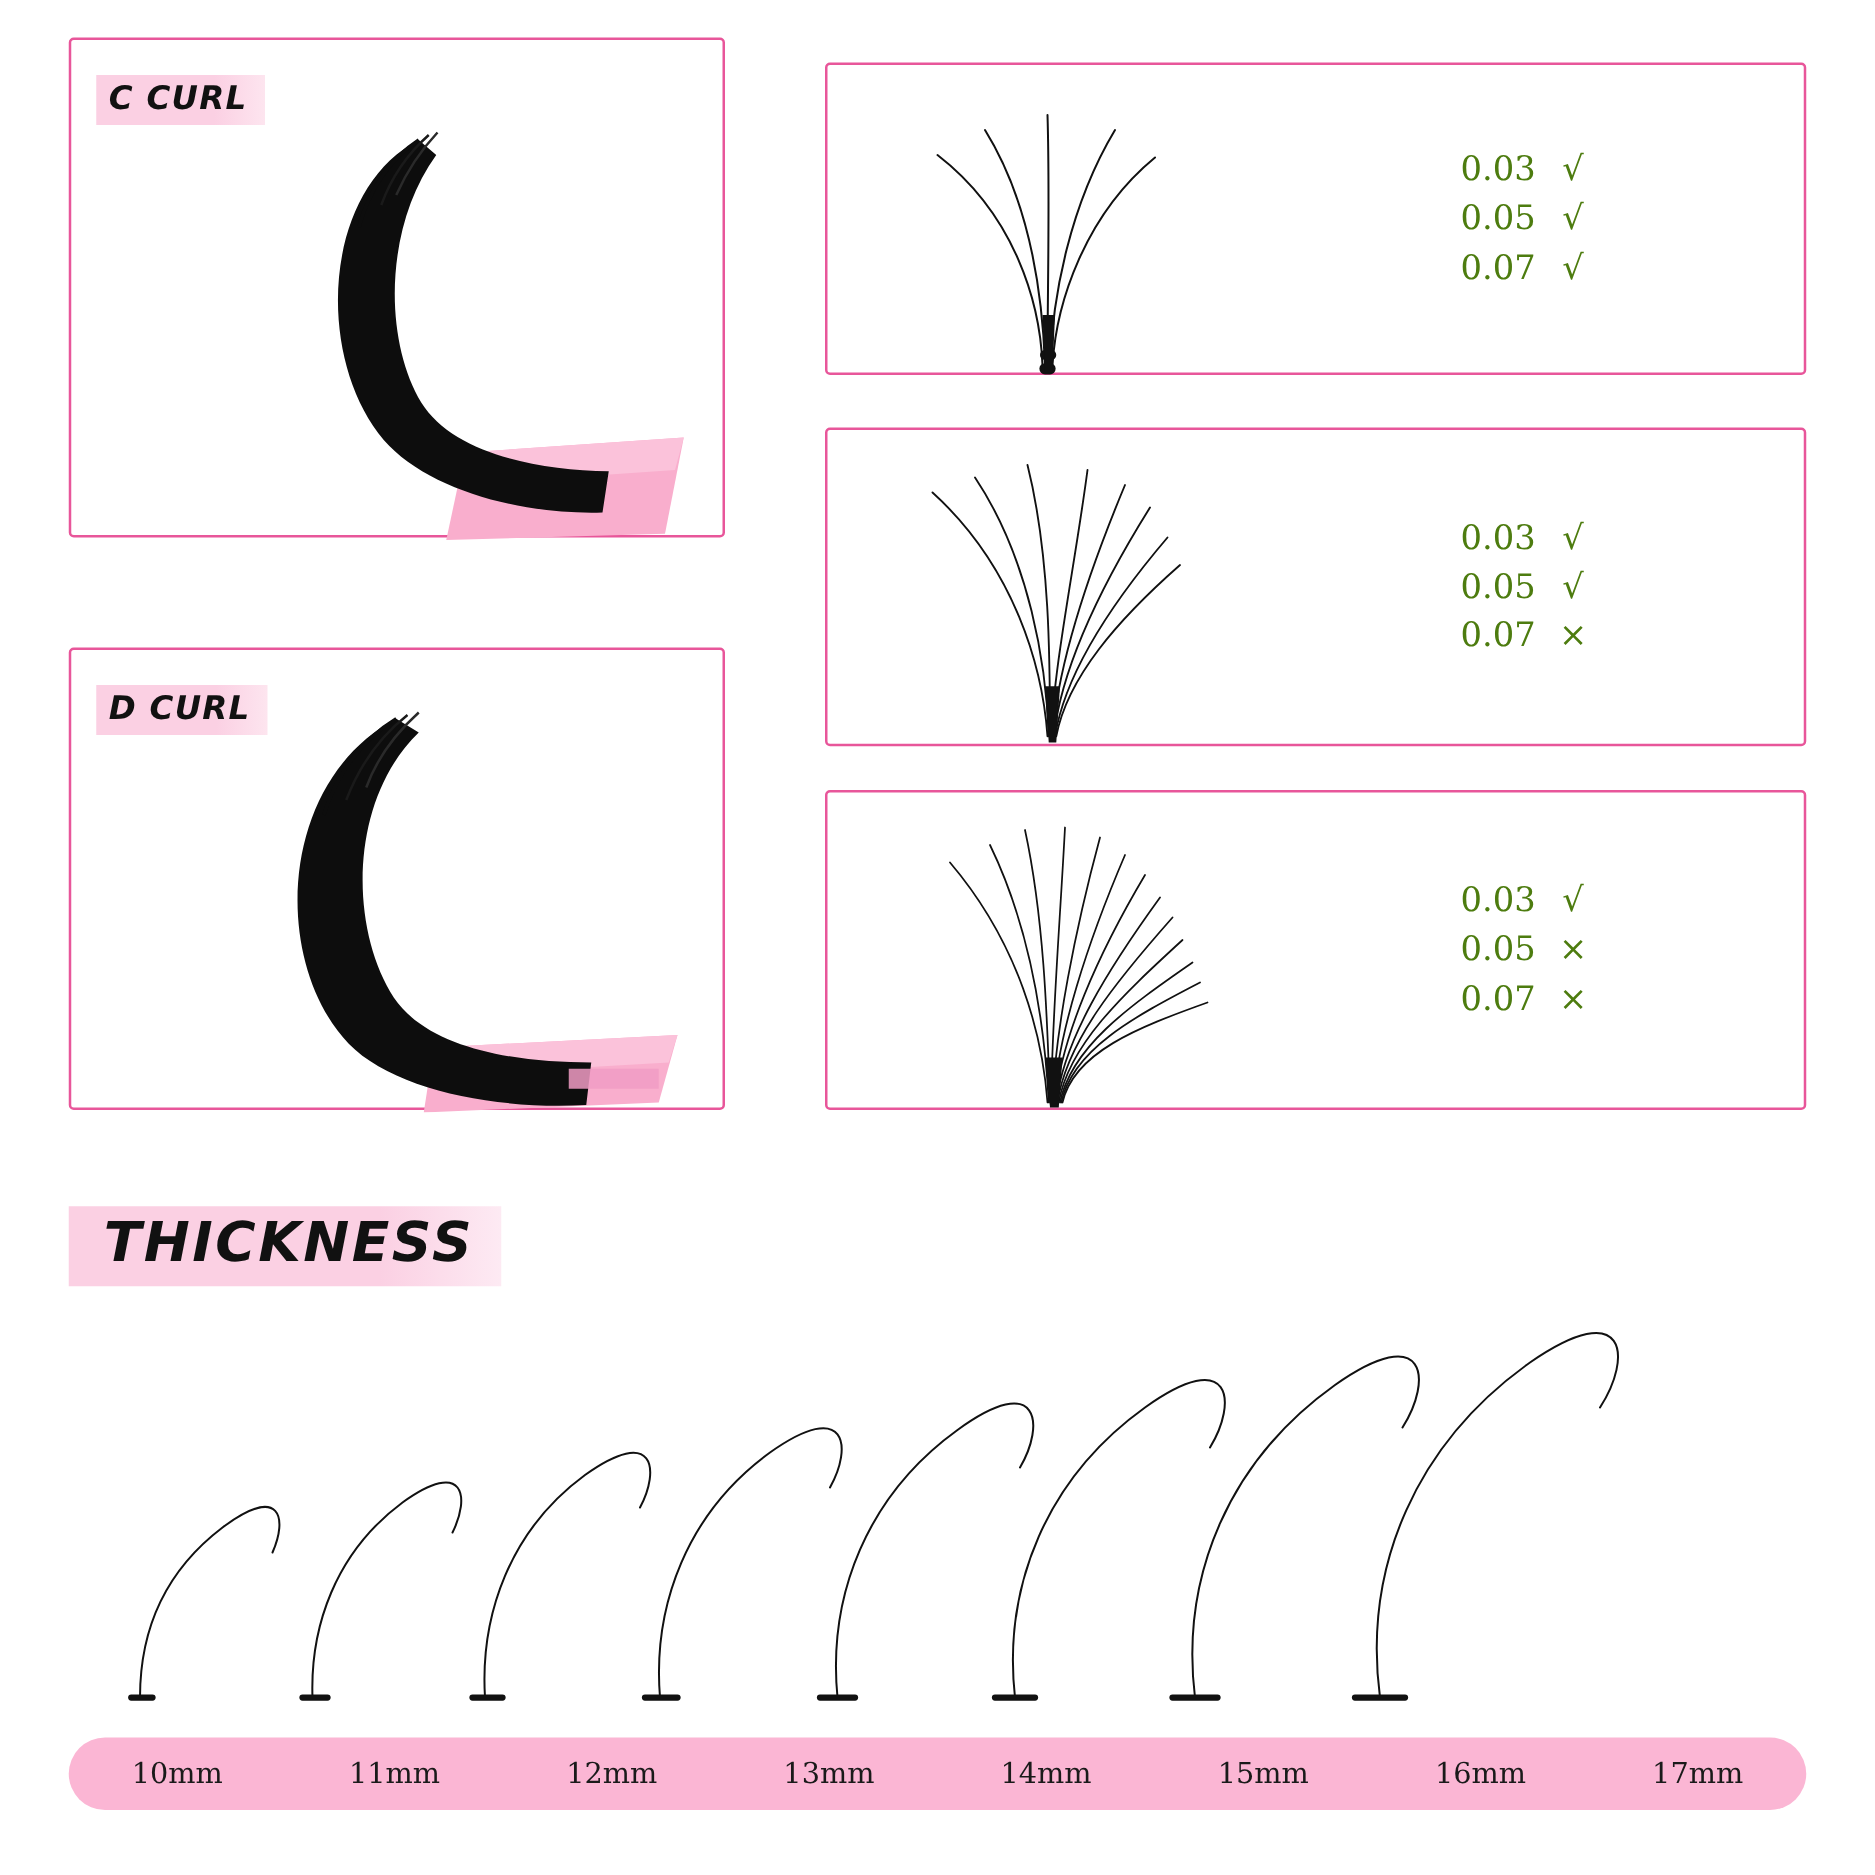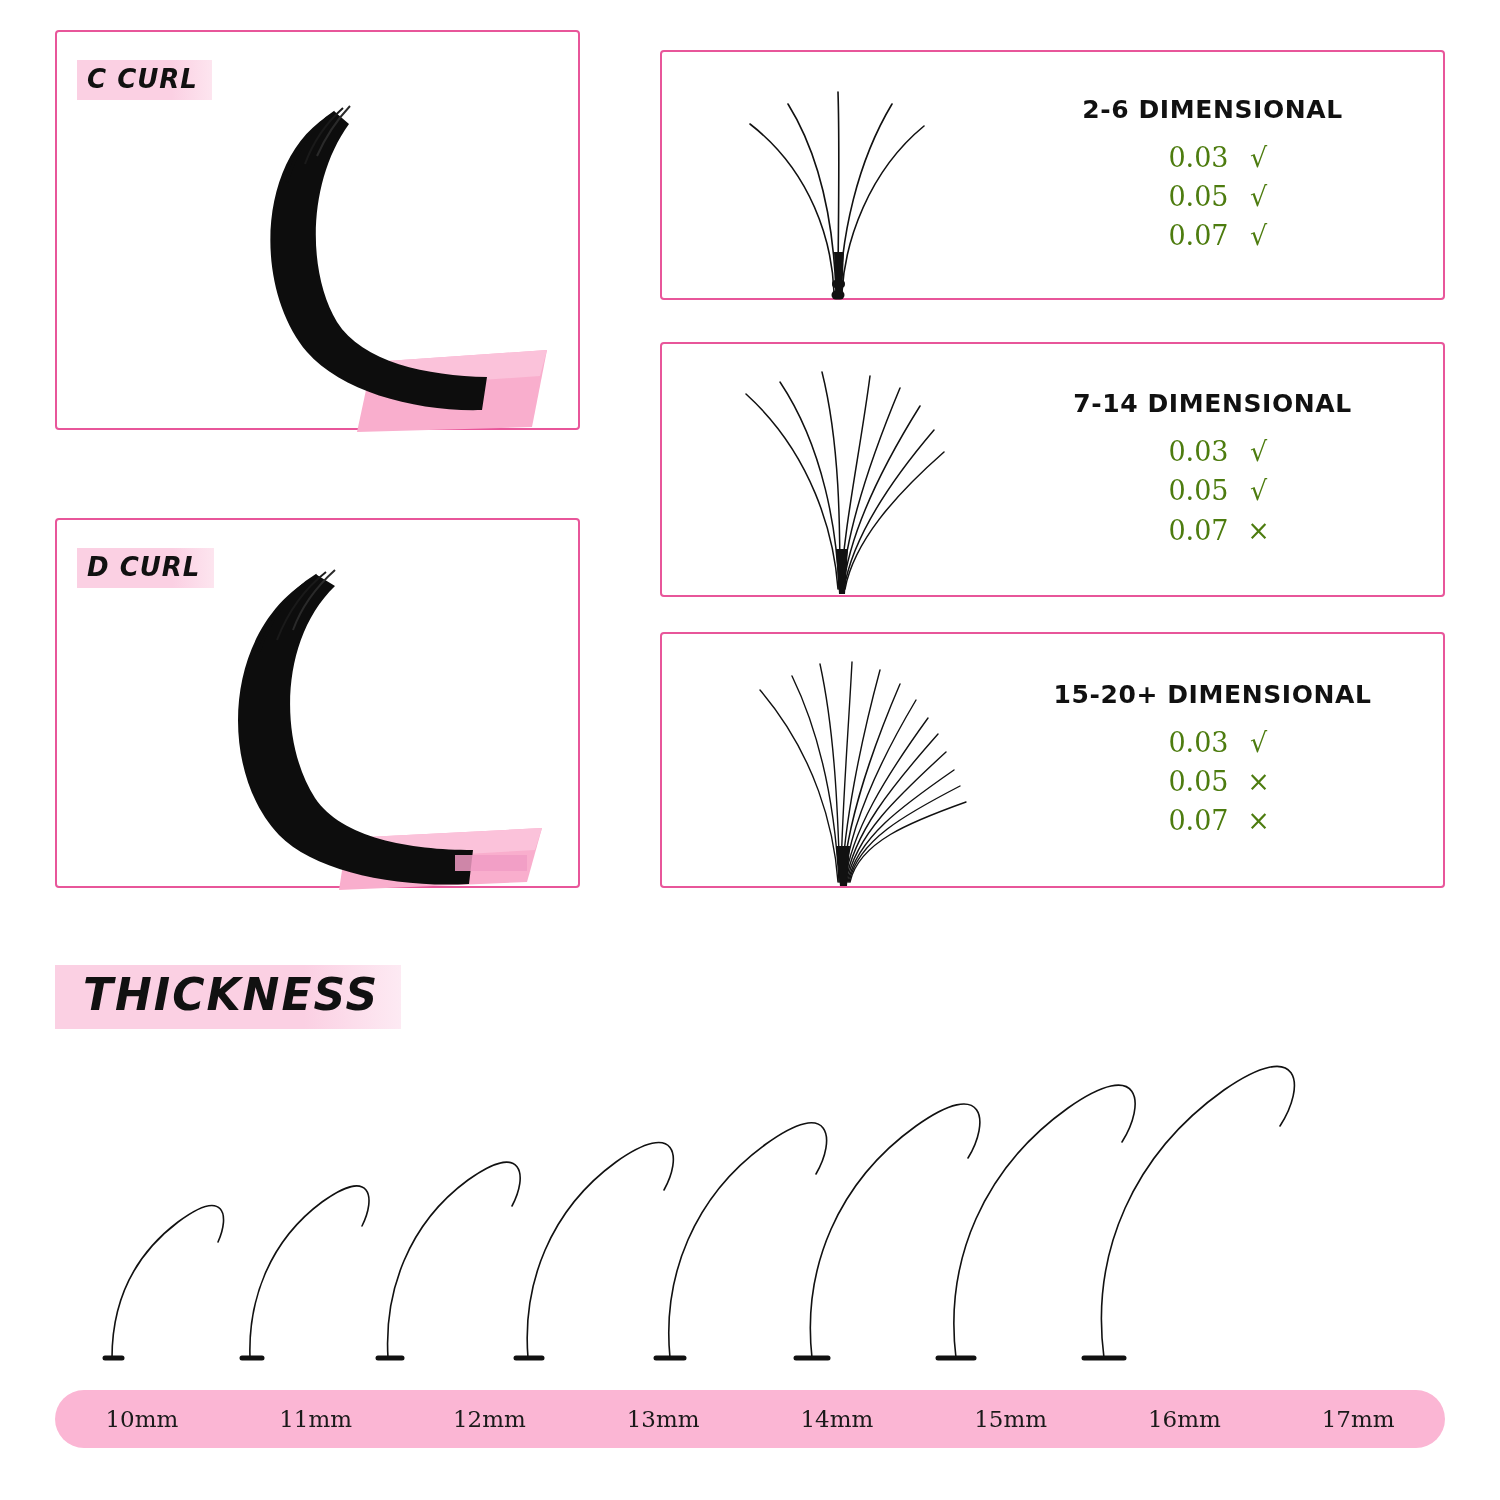--- a/index.html
+++ b/index.html
@@ -175,21 +175,20 @@
         <path d="M176,240 C 176,180 178,105 176,40" stroke-width="1.6"></path>
         <path d="M178,240 C 180,185 194,112 230,52" stroke-width="1.6"></path>
         <path d="M180,240 C 183,190 206,120 262,74" stroke-width="1.6"></path>
         <path d="M174,243 L 178,243" stroke-width="9"></path>
         <path d="M174,232 L 179,232" stroke-width="8"></path>
       </g>
       <path d="M172,200 L 182,200 L 180,246 L 174,246 Z" fill="#111"></path>
     </svg>
   </div>
   <div class="dim-info">
-    <div class="dim-title">2-6 DIMENSIONAL</div>
     <div class="dim-rows">
       <div class="dim-row">
         <span class="dim-val">0.03</span>
         <span class="dim-mark">√</span>
       </div>
       <div class="dim-row">
         <span class="dim-val">0.05</span>
         <span class="dim-mark">√</span>
       </div>
       <div class="dim-row">
@@ -210,21 +209,20 @@
         <path d="M179,245 C 181,188 198,108 208,32"></path>
         <path d="M180,245 C 184,190 208,116 238,44"></path>
         <path d="M181,245 C 187,192 218,126 258,62"></path>
         <path d="M182,245 C 190,195 226,140 272,86"></path>
         <path d="M183,245 C 192,198 232,152 282,108"></path>
       </g>
       <path d="M174,205 L 186,205 L 183,250 L 177,250 Z" fill="#111"></path>
     </svg>
   </div>
   <div class="dim-info">
-    <div class="dim-title">7-14 DIMENSIONAL</div>
     <div class="dim-rows">
       <div class="dim-row">
         <span class="dim-val">0.03</span>
         <span class="dim-mark">√</span>
       </div>
       <div class="dim-row">
         <span class="dim-val">0.05</span>
         <span class="dim-mark">√</span>
       </div>
       <div class="dim-row">
@@ -250,21 +248,20 @@
         <path d="M184,248 C 191,200 230,152 276,100"></path>
         <path d="M185,248 C 193,202 236,162 284,118"></path>
         <path d="M186,248 C 195,204 240,172 292,136"></path>
         <path d="M187,248 C 196,206 244,180 298,152"></path>
         <path d="M188,248 C 197,208 248,188 304,168"></path>
       </g>
       <path d="M174,212 L 188,212 L 185,252 L 178,252 Z" fill="#111"></path>
     </svg>
   </div>
   <div class="dim-info">
-    <div class="dim-title">15-20+ DIMENSIONAL</div>
     <div class="dim-rows">
       <div class="dim-row">
         <span class="dim-val">0.03</span>
         <span class="dim-mark">√</span>
       </div>
       <div class="dim-row">
         <span class="dim-val">0.05</span>
         <span class="dim-mark">×</span>
       </div>
       <div class="dim-row">

